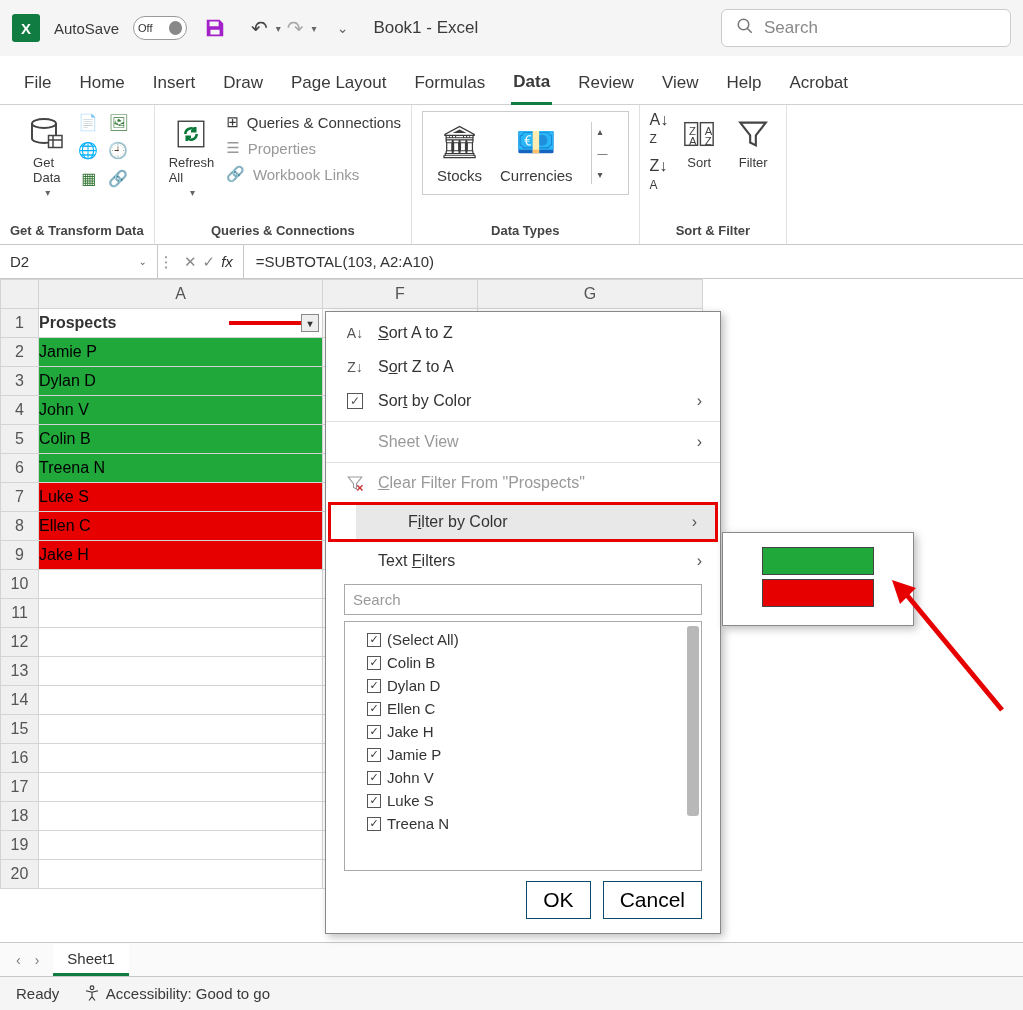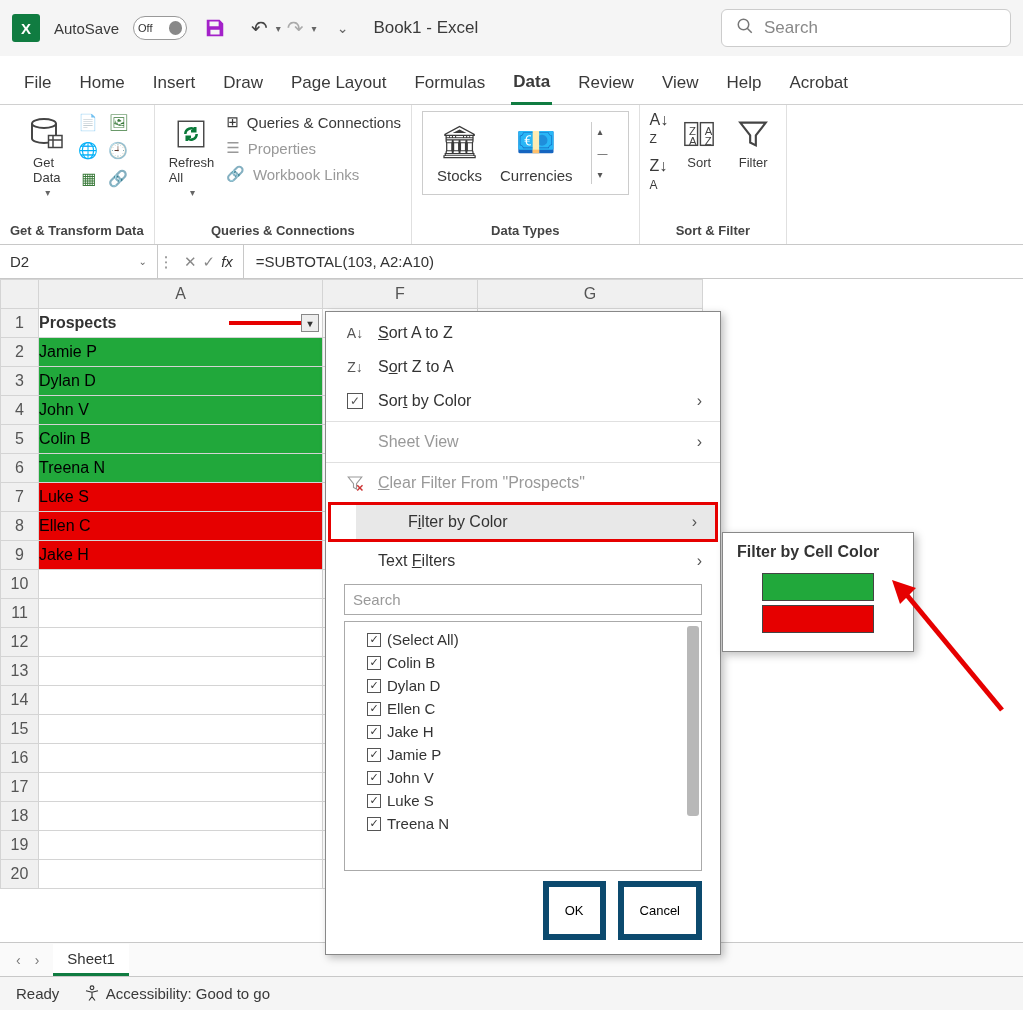--- a/index.html
+++ b/index.html
@@ -179,21 +179,21 @@
     margin:6px 18px; border:1px solid #aaa; padding:6px 8px; color:#999; font-size:15px;
   }
   .fm-tree {
     margin:0 18px 10px 18px; border:1px solid #aaa; height:250px; overflow:hidden;
     padding:6px 6px 6px 22px; font-size:15px; position:relative;
   }
   .fm-tree-row { display:flex; align-items:center; gap:6px; padding:3px 0;}
   .fm-tree-chk { width:14px; height:14px; border:1px solid #555; display:flex; align-items:center; justify-content:center; font-size:11px;}
   .fm-tree-scroll { position:absolute; right:2px; top:4px; width:12px; height:190px; background:#b8b8b8; border-radius:3px;}
   .fm-buttons { display:flex; justify-content:flex-end; gap:12px; padding:0 18px;}
-  .fm-btn { border:6px solid #0c4a6e; background:#fff; padding:16px 16px; font-size:13px; cursor:pointer;}
+  .fm-btn { border:1px solid #0c4a6e; background:#fff; padding:6px 16px; font-size:21px; cursor:pointer;}
   
   .submenu {
     position:absolute; left:722px; top:532px; width:192px; background:#fff;
     border:1px solid #888; box-shadow:3px 3px 8px rgba(0,0,0,.25);
     padding:10px 0 14px 0; z-index:6;
   }
   .sub-title { font-weight:bold; padding:0 14px 8px 14px; font-size:16px;}
   .swatch { width:112px; height:28px; margin:4px auto; border:1px solid #444;}
   .sw-green { background:#21a83b;}
   .sw-red { background:#e60000;}
@@ -625,21 +625,20 @@
       </div>
     <div class="fm-tree-scroll"></div>
   </div>
   <div class="fm-buttons">
     <button class="fm-btn">OK</button>
     <button class="fm-btn">Cancel</button>
   </div>
 </div>
 
 <div class="submenu">
-  <div class="sub-title">Filter by Cell Color</div>
   <div class="swatch sw-green"></div>
   <div class="swatch sw-red"></div>
 </div>
 
 <svg class="diag-arrow" viewBox="0 0 120 140">
   <line x1="110" y1="130" x2="14" y2="14" stroke="#e60000" stroke-width="5"></line>
   <polygon points="0,0 24,8 8,24" fill="#e60000"></polygon>
 </svg>
 
 <div class="sheet-tabs">

